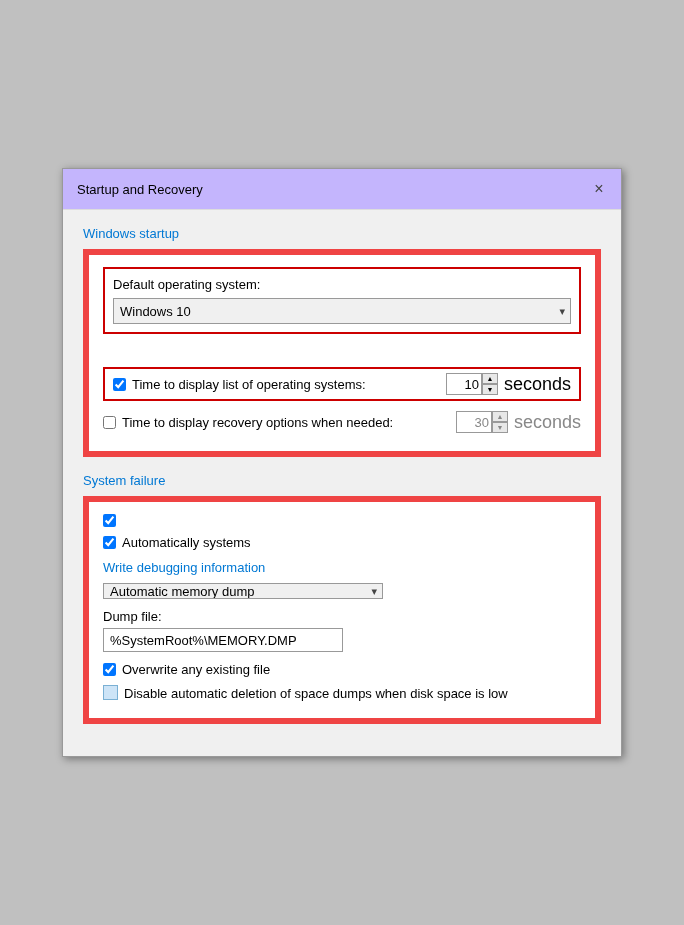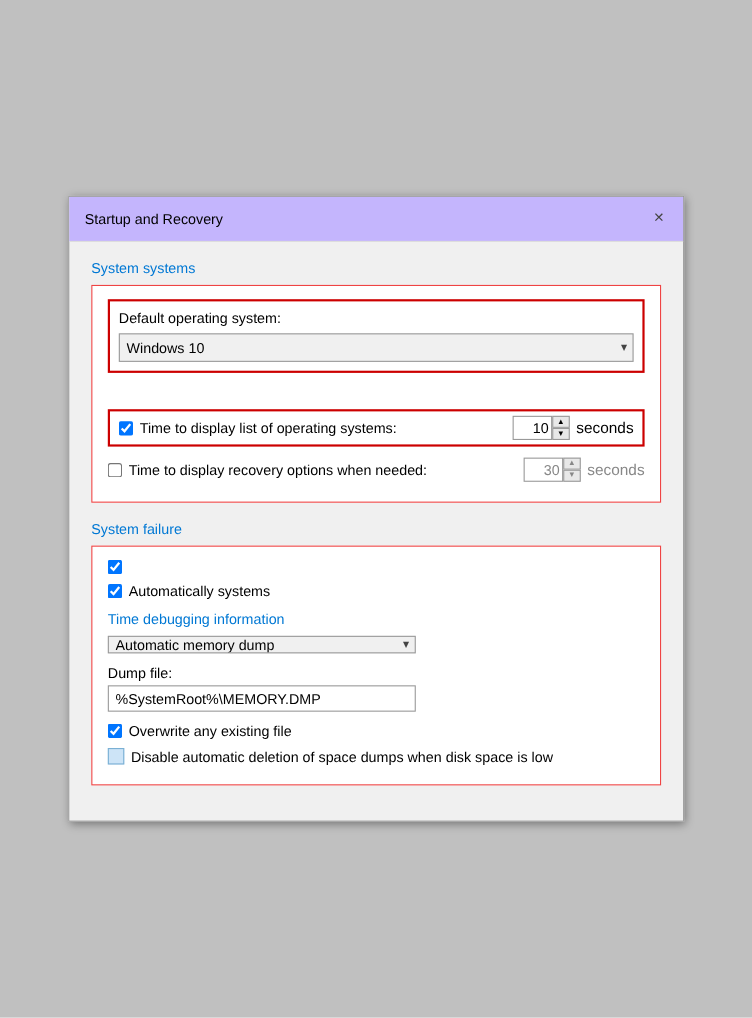--- a/index.html
+++ b/index.html
@@ -47,21 +47,21 @@
     }
     .dialog-body {
       padding: 16px 20px 16px 20px;
     }
     .section-label {
       color: #0078d4;
       font-size: 13px;
       margin-bottom: 8px;
     }
     .section-box {
-      border: 1px solid #ef4444;
+      border: 6px solid #ef4444;
       background: #fff;
       padding: 12px 14px 14px 14px;
       margin-bottom: 16px;
     }
     .field-label {
       font-size: 13px;
       margin-bottom: 6px;
       color: #000;
     }
     .dropdown {
@@ -121,30 +121,30 @@
       align-items: center;
       justify-content: center;
       cursor: pointer;
       line-height: 1;
     }
     .checkbox-label {
       flex: 1;
       font-size: 13px;
     }
     .seconds-label {
-      font-size: 14px;
+      font-size: 18px;
       color: #000;
     }
     .dump-file-label {
       font-size: 13px;
       margin-bottom: 4px;
       margin-top: 10px;
     }
     .dump-file-input {
-      width: 280px;
+      width: 240px;
       height: 24px;
       border: 1px solid #999;
       background: #fff;
       font-size: 13px;
       padding: 0 6px;
     }
     .footer {
       display: flex;
       justify-content: flex-end;
       gap: 10px;
@@ -216,21 +216,21 @@
 
 <div class="dialog">
 
   <div class="title-bar">
     <span class="title-bar-text">Startup and Recovery</span>
     <button class="close-btn">×</button>
   </div>
 
   <div class="dialog-body">
 
-    <div class="section-label">System systems</div>
+    <div class="section-label">Windows startup</div>
     <div class="section-box">
 
       <div style="border: 2px solid #cc0000; padding: 8px;">
         <div class="field-label">Default operating system:</div>
         <div class="dropdown-wrapper">
           <select class="dropdown">
             <option>Windows 10</option>
           </select>
         </div>
       </div>
@@ -273,21 +273,21 @@
         <input type="checkbox" checked="" style="">
       </div>
 
       
       <div style="display:flex; align-items:center; gap:6px; margin-bottom:10px;">
         <input type="checkbox" checked="" style="">
         <span>Automatically systems</span>
       </div>
 
       
-      <div class="write-debug-label">Time debugging information</div>
+      <div class="write-debug-label">Write debugging information</div>
 
       <div class="sub-dropdown-wrapper">
         <select class="sub-dropdown">
           <option>Automatic memory dump</option>
           <option>Complete memory dump</option>
           <option>Kernel memory dump</option>
           <option>Small memory dump (256 kb)</option>
         </select>
       </div>
 

